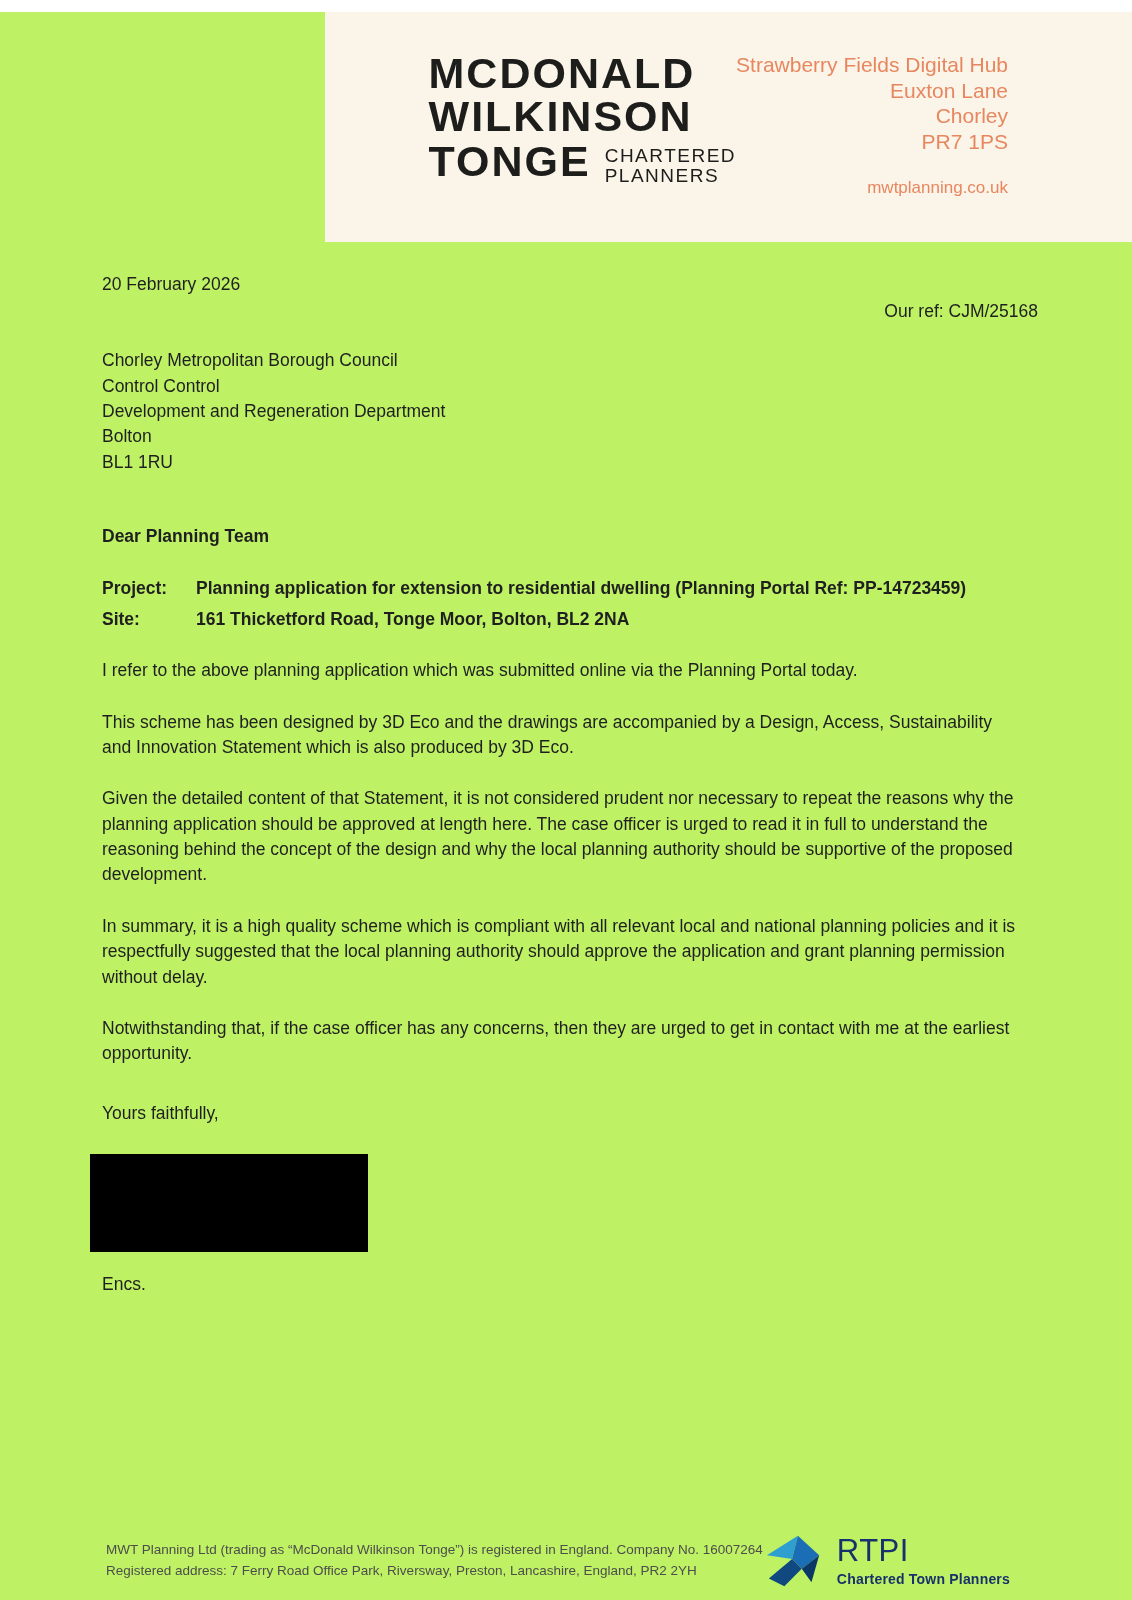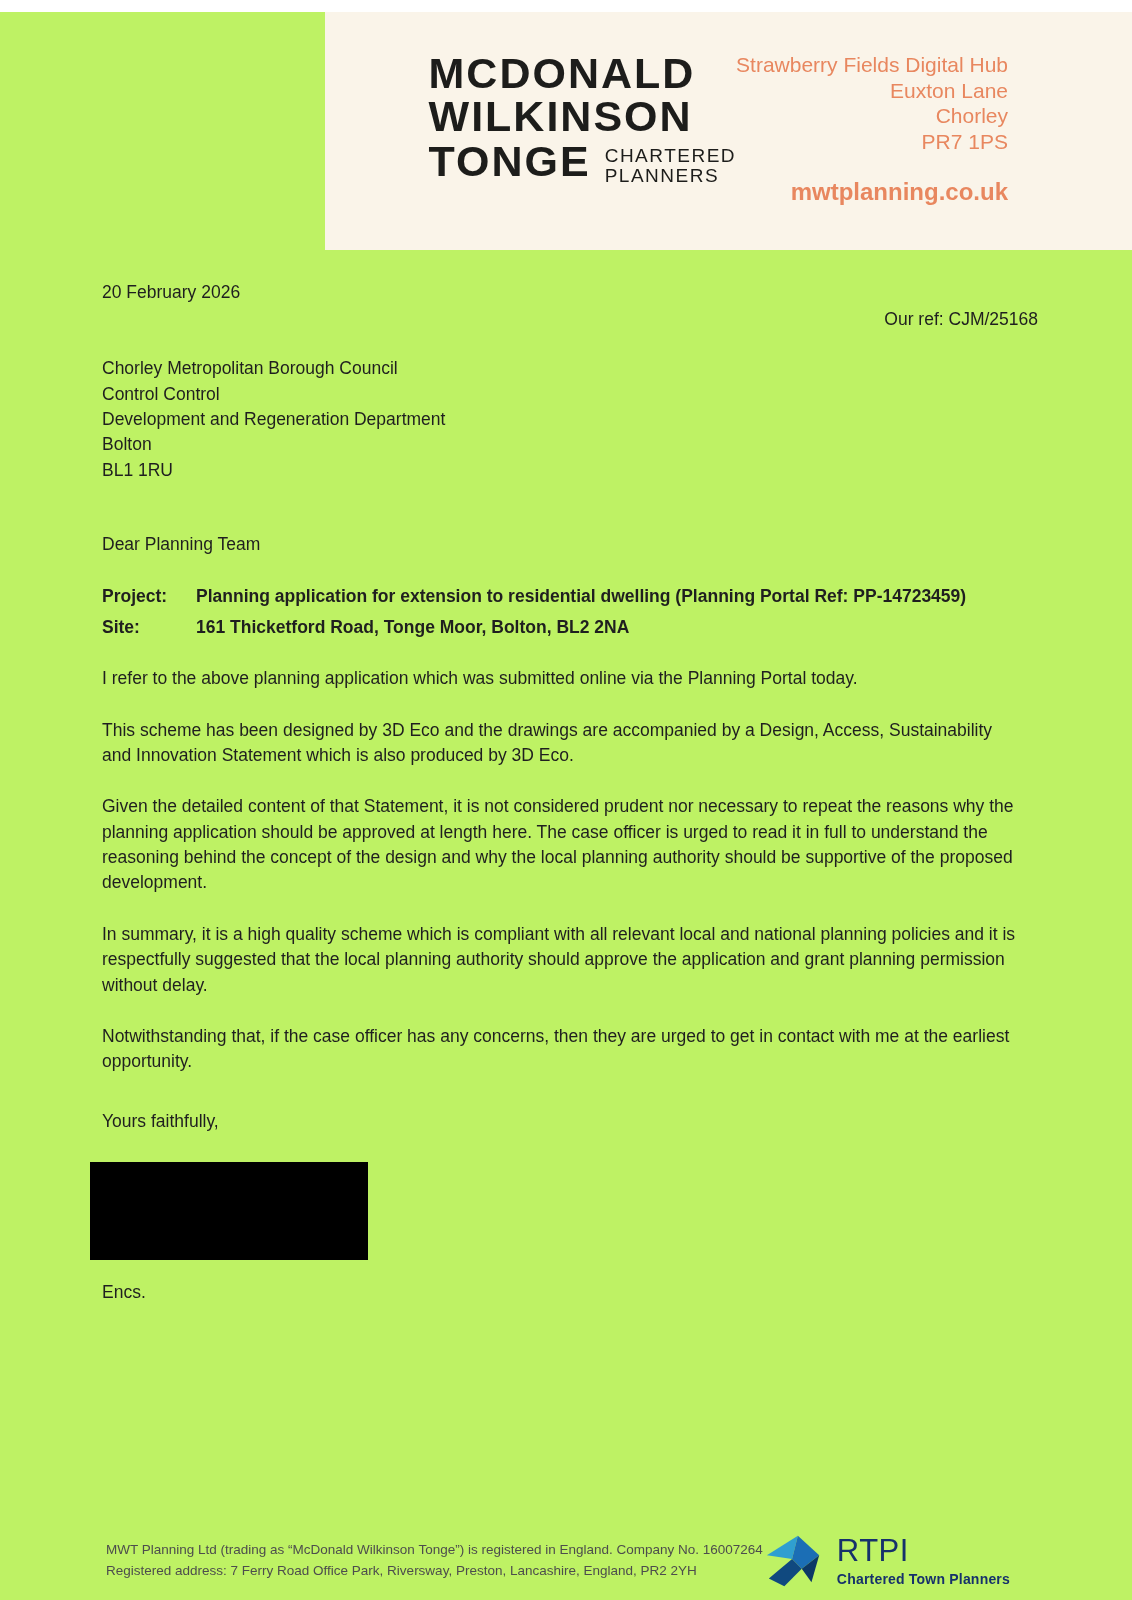--- a/index.html
+++ b/index.html
@@ -51,39 +51,39 @@
     text-align: right;
     color: #e8875f;
   }
   .head-address-line {
     font-size: 21px;
     line-height: 1.22;
     font-weight: 500;
   }
   .head-website {
     margin-top: 24px;
-    font-size: 24px;
-    font-weight: 700;
+    font-size: 17px;
+    font-weight: 400;
   }
 
   
   .content {
     padding: 28px 116px 0 102px;
     font-size: 17.5px;
     line-height: 1.45;
   }
   .date-line { margin-top: 2px; }
   .ref-line {
     text-align: right;
     margin-top: 1px;
     
     margin-right: -22px;
   }
   .recipient { margin-top: 24px; }
-  .salutation { margin-top: 49px; }
+  .salutation { margin-top: 49px; font-weight: bold; }
 
   .project-table { margin-top: 27px; }
   .proj-row { display: flex; font-weight: 700; }
   .proj-label { width: 94px; flex: 0 0 94px; }
   .proj-value { flex: 1; }
   .proj-row + .proj-row { margin-top: 5px; }
 
   .para { margin-top: 26px; }
   .closing { margin-top: 34px; }
 

